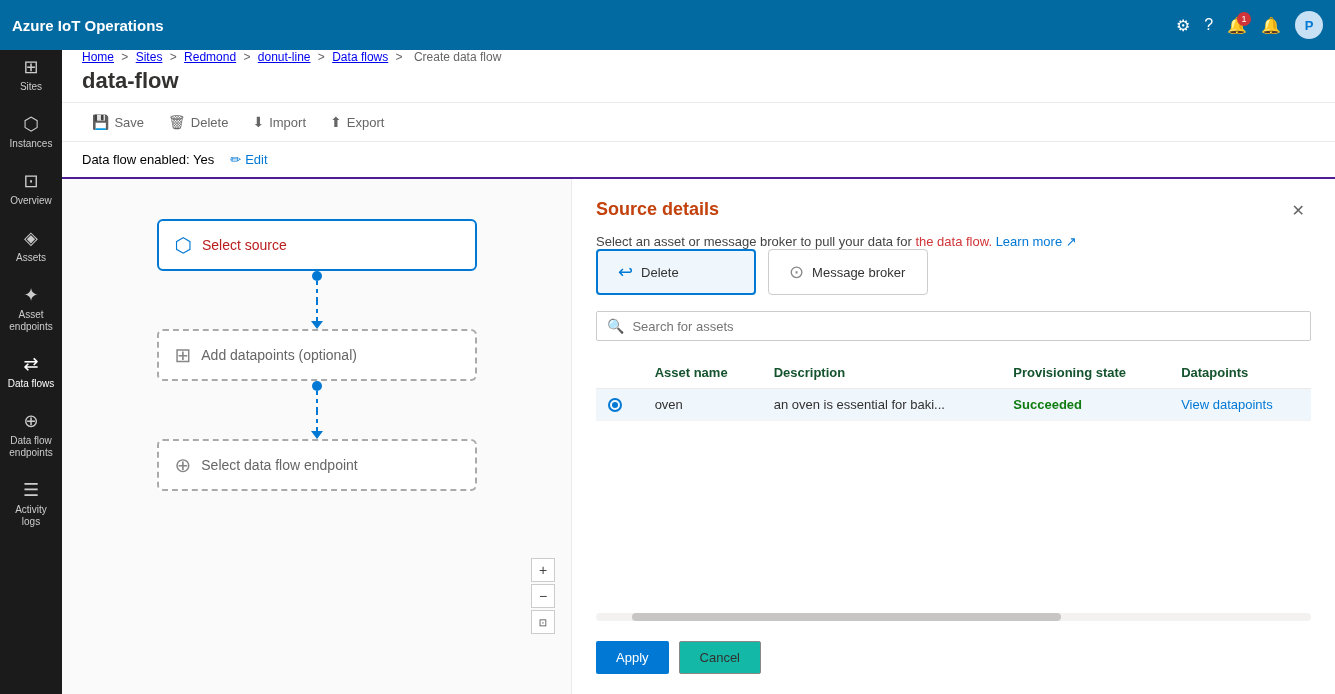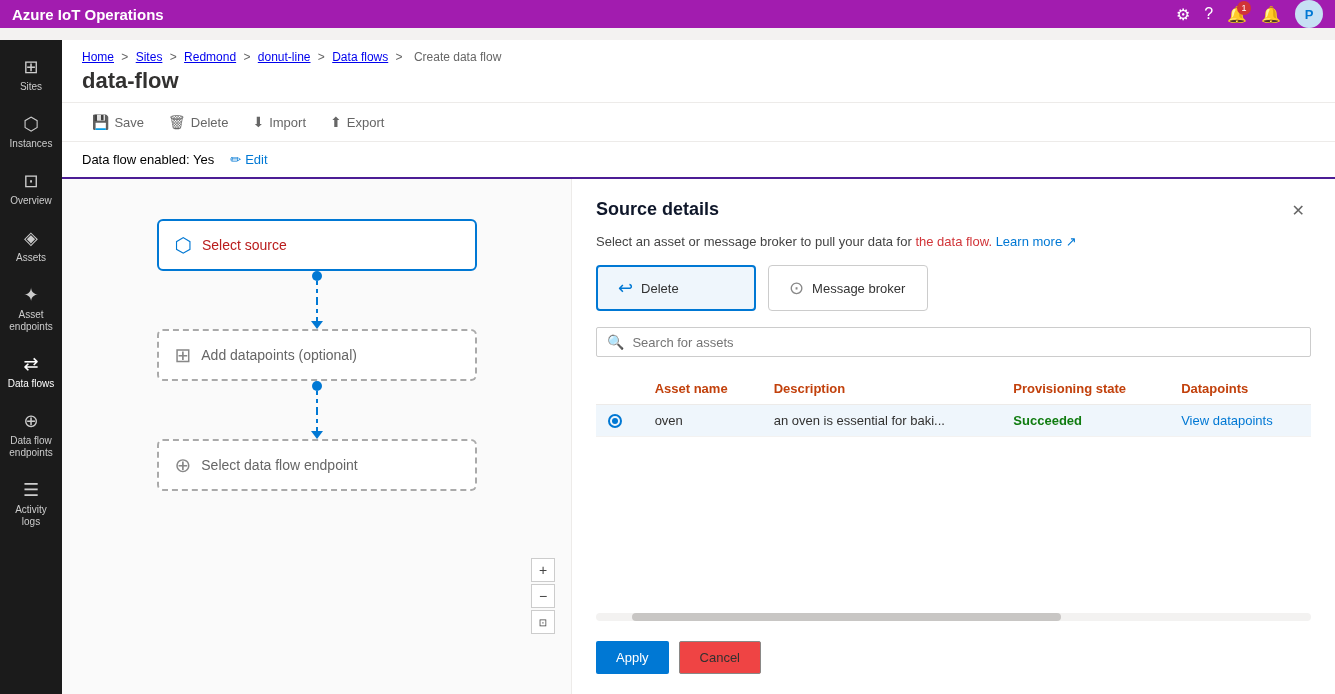--- a/index.html
+++ b/index.html
@@ -1,22 +1,22 @@
 <!DOCTYPE html>
 <html><head>
   <meta charset="utf-8">
   <style>
     * { box-sizing: border-box; margin: 0; padding: 0; }
     body { font-family: 'Segoe UI', Arial, sans-serif; font-size: 13px; background: #f3f2f1; overflow: hidden; }
 
     
     .topbar {
-      background: #a21caf;
+      background: #0369a1;
       color: white;
-      height: 28px;
+      height: 50px;
       display: flex;
       align-items: center;
       padding: 0 12px;
       gap: 8px;
       position: fixed;
       top: 0; left: 0; right: 0;
       z-index: 100;
     }
     .topbar-title { font-size: 15px; font-weight: 600; flex: 1; }
     .topbar-icons { display: flex; align-items: center; gap: 14px; }
@@ -220,26 +220,26 @@
       flex-direction: column;
       overflow: hidden;
       position: relative;
     }
     .panel-header {
       display: flex;
       justify-content: space-between;
       align-items: flex-start;
       margin-bottom: 12px;
     }
-    .panel-title { font-size: 18px; font-weight: 600; color: #0f172a; }
+    .panel-title { font-size: 18px; font-weight: 600; color: #c2410c; }
     .close-btn {
       border: none; background: none; cursor: pointer;
       font-size: 16px; color: #666; padding: 2px 6px;
     }
-    .panel-subtitle { font-size: 13px; color: #444; margin-bottom: 16px; }
+    .panel-subtitle { font-size: 13px; color: #444; }
     .panel-subtitle a { color: #d13438; text-decoration: none; }
 
     
     .source-type-row {
       display: flex;
       gap: 12px;
       margin-bottom: 16px;
     }
     .source-type-btn {
       display: flex;
@@ -282,21 +282,21 @@
     .search-icon { color: #666; font-size: 14px; }
 
     
     .asset-table { flex: 1; overflow: auto; }
     .asset-table table { width: 100%; border-collapse: collapse; }
     .asset-table th {
       text-align: left;
       padding: 8px 12px;
       font-weight: 600;
       font-size: 13px;
-      color: #c2410c;
+      color: #14532d;
       border-bottom: 1px solid #edebe9;
     }
     .asset-table td {
       padding: 8px 12px;
       font-size: 13px;
       color: #323130;
       border-bottom: 1px solid #f3f2f1;
     }
     .asset-table tr.selected td { background: #eff6fc; }
     .radio-dot {
@@ -338,21 +338,21 @@
     .btn-primary {
       background: #0078d4;
       color: white;
       border: none;
       padding: 8px 20px;
       border-radius: 2px;
       cursor: pointer;
       font-size: 13px;
     }
     .btn-secondary {
-      background: #ef4444;
+      background: #14b8a6;
       color: #323130;
       border: 1px solid #8a8886;
       padding: 8px 20px;
       border-radius: 2px;
       cursor: pointer;
       font-size: 13px;
     }
 
     .succeeded-badge { color: #107c10; font-weight: bold; }
   </style>

